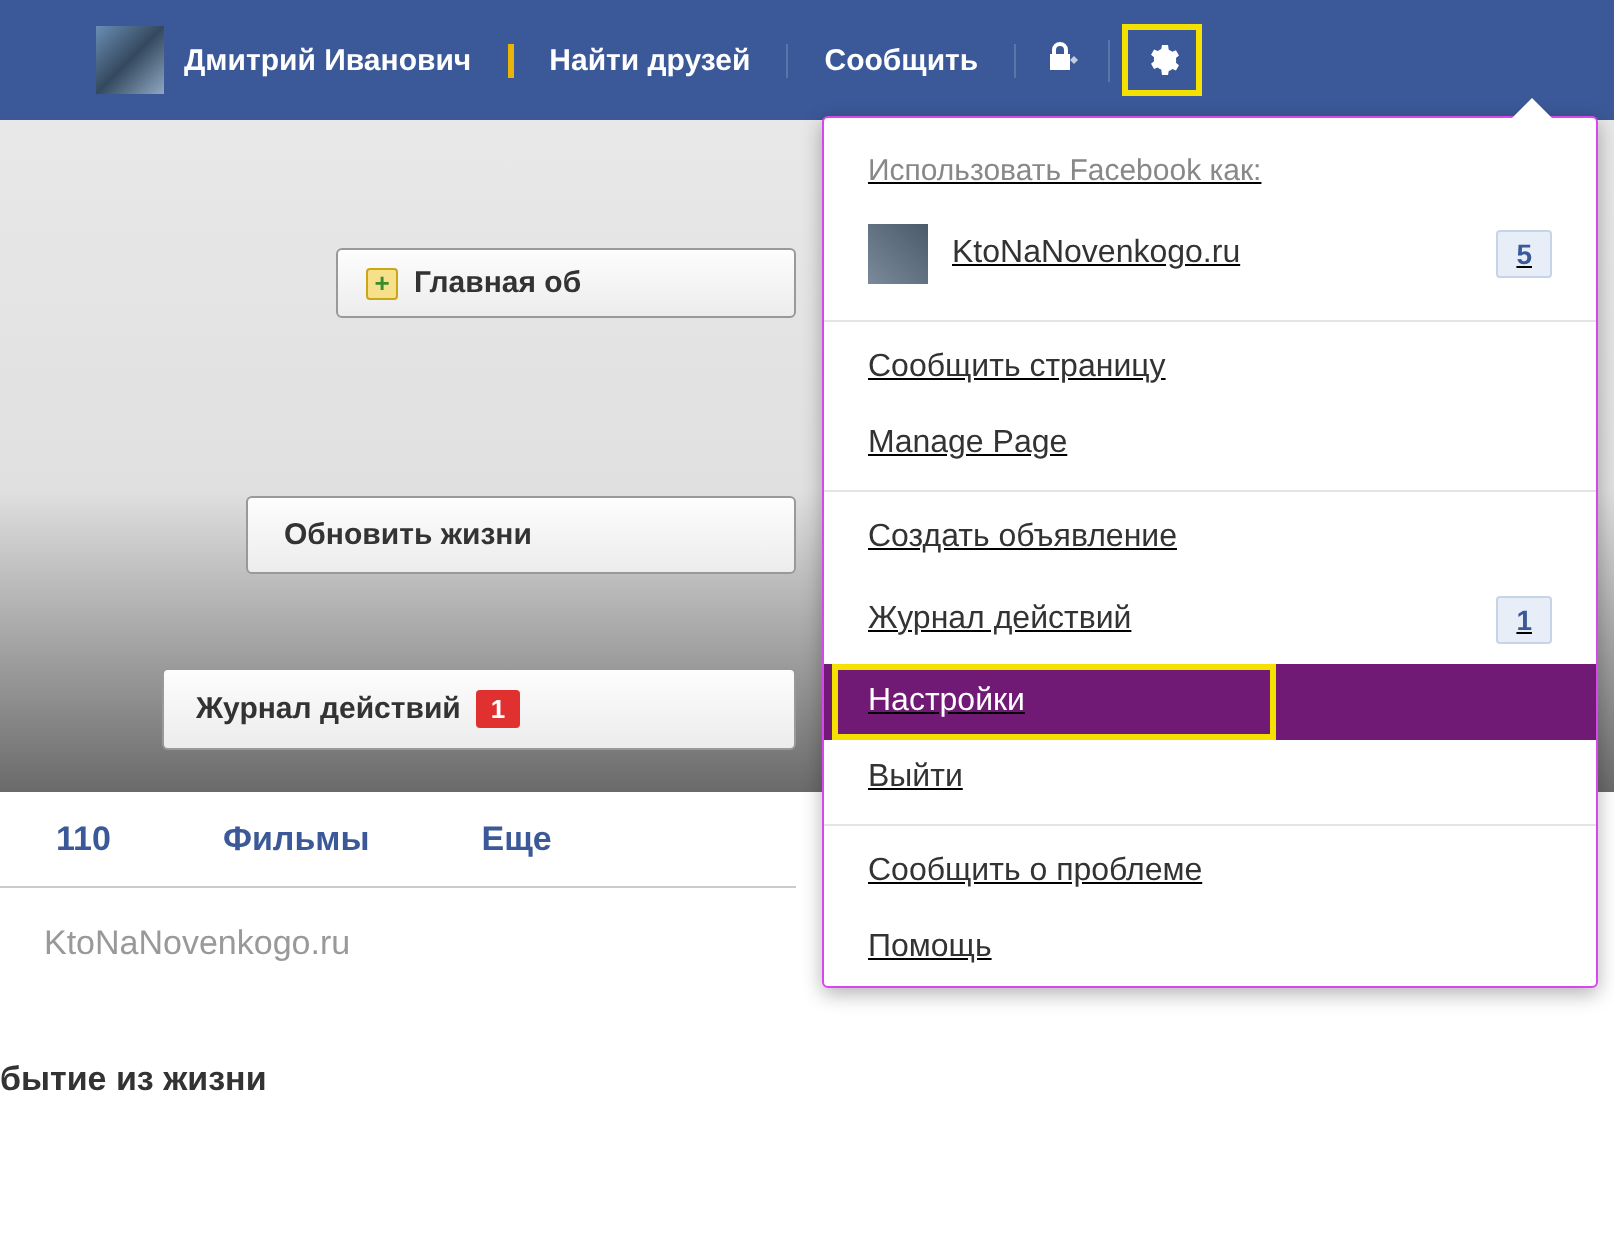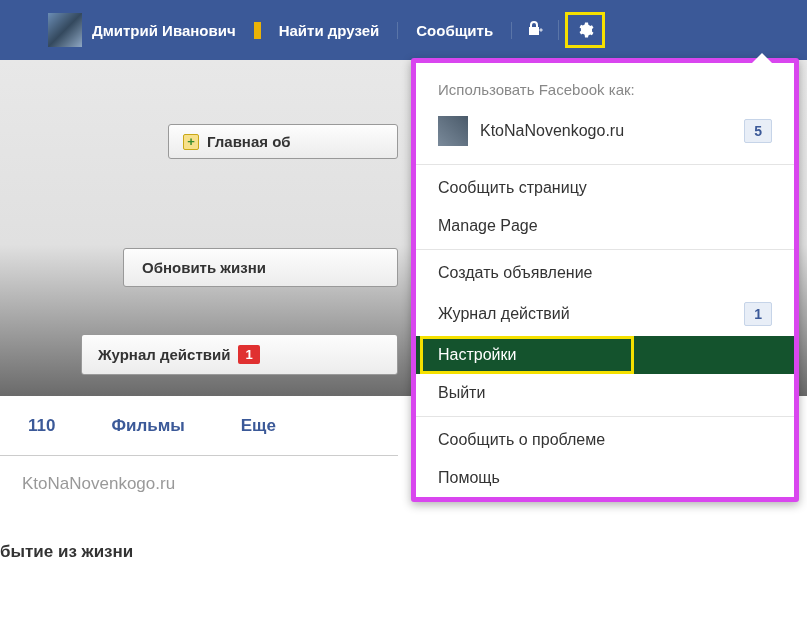--- a/index.html
+++ b/index.html
@@ -24,21 +24,21 @@
     }
     .avatar {
       width: 34px;
       height: 34px;
       background: linear-gradient(135deg,#6b8db5,#34495e,#8fa8c4);
       margin-right: 10px;
     }
     .username {
       font-size: 15px;
       padding-right: 18px;
-      border-right: 7px solid #eab308;
+      border-right: 3px solid #eab308;
     }
     .nav-link {
       font-size: 15px;
       padding: 0 18px;
       border-right: 1px solid #5a75a8;
       cursor: pointer;
     }
     .lock-icon {
       padding: 0 14px;
       font-size: 16px;
@@ -114,21 +114,21 @@
       background: #e03030;
       color: #fff;
       font-size: 13px;
       padding: 2px 7px;
       border-radius: 2px;
       margin-left: 8px;
     }
     .tabs-row {
       border-bottom: 1px solid #ccc;
       display: flex;
-      height: 60px;
+      height: 48px;
       align-items: center;
       width: 398px;
     }
     .tab {
       padding: 0 28px;
       font-size: 17px;
       font-weight: bold;
       cursor: pointer;
     }
     .tab-count { color: #3b5998; }
@@ -143,24 +143,25 @@
       font-weight: bold;
       color: #333;
       padding: 48px 0 0 0;
     }
     .dropdown {
       position: absolute;
       right: 8px;
       top: 58px;
       width: 388px;
       background: #fff;
-      border: 5px solid #d946ef;
+      border: 1px solid #d946ef;
       border-radius: 3px;
       box-shadow: 0 3px 10px rgba(0,0,0,0.3);
       z-index: 20;
+      text-decoration: underline;
     }
     .dropdown::before {
       content: "";
       position: absolute;
       top: -10px;
       right: 22px;
       border: 10px solid transparent;
       border-bottom-color: #fff;
       border-top: none;
     }
@@ -202,21 +203,21 @@
     .menu-item {
       display: flex;
       align-items: center;
       justify-content: space-between;
       padding: 10px 22px;
       font-size: 16px;
       color: #333;
       cursor: pointer;
     }
     .menu-item.selected {
-      background: #14532d;
+      background: #701a75;
       color: #fff;
       position: relative;
     }
     .highlight-box {
       position: absolute;
       left: 4px; right: 160px; top: 0; bottom: 0;
       border: 3px solid #f5e100;
       pointer-events: none;
     }
   </style>

